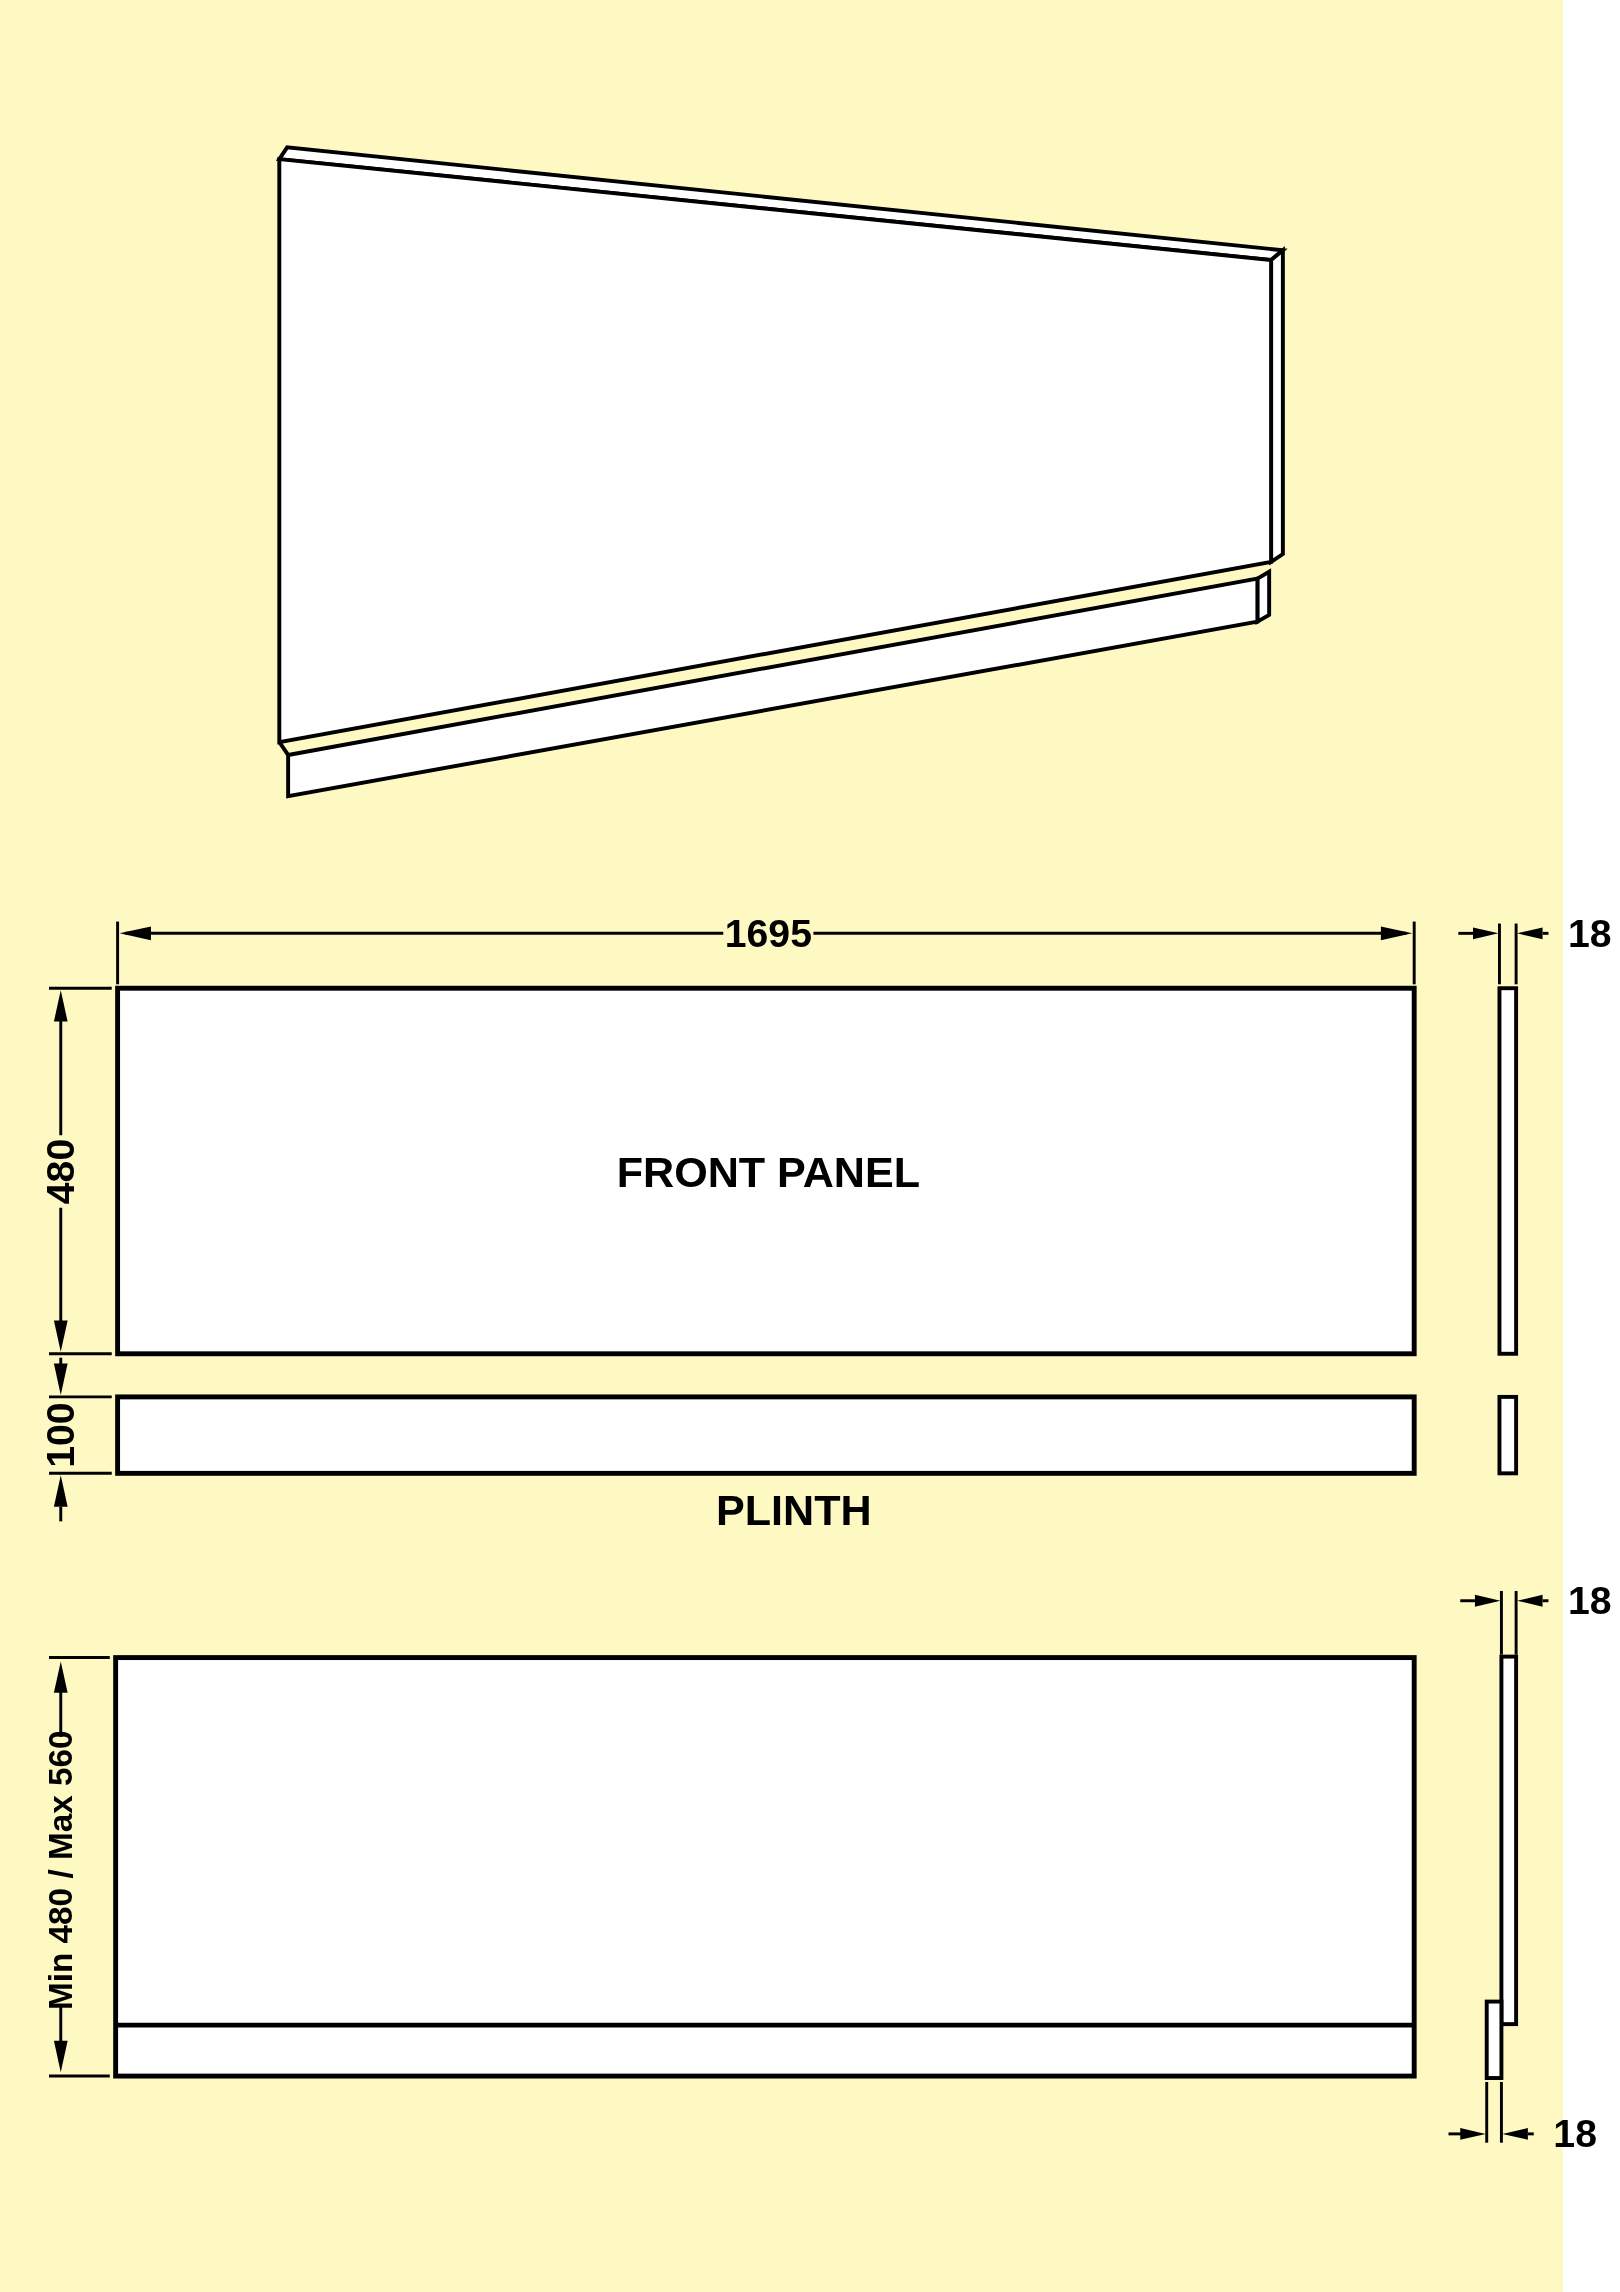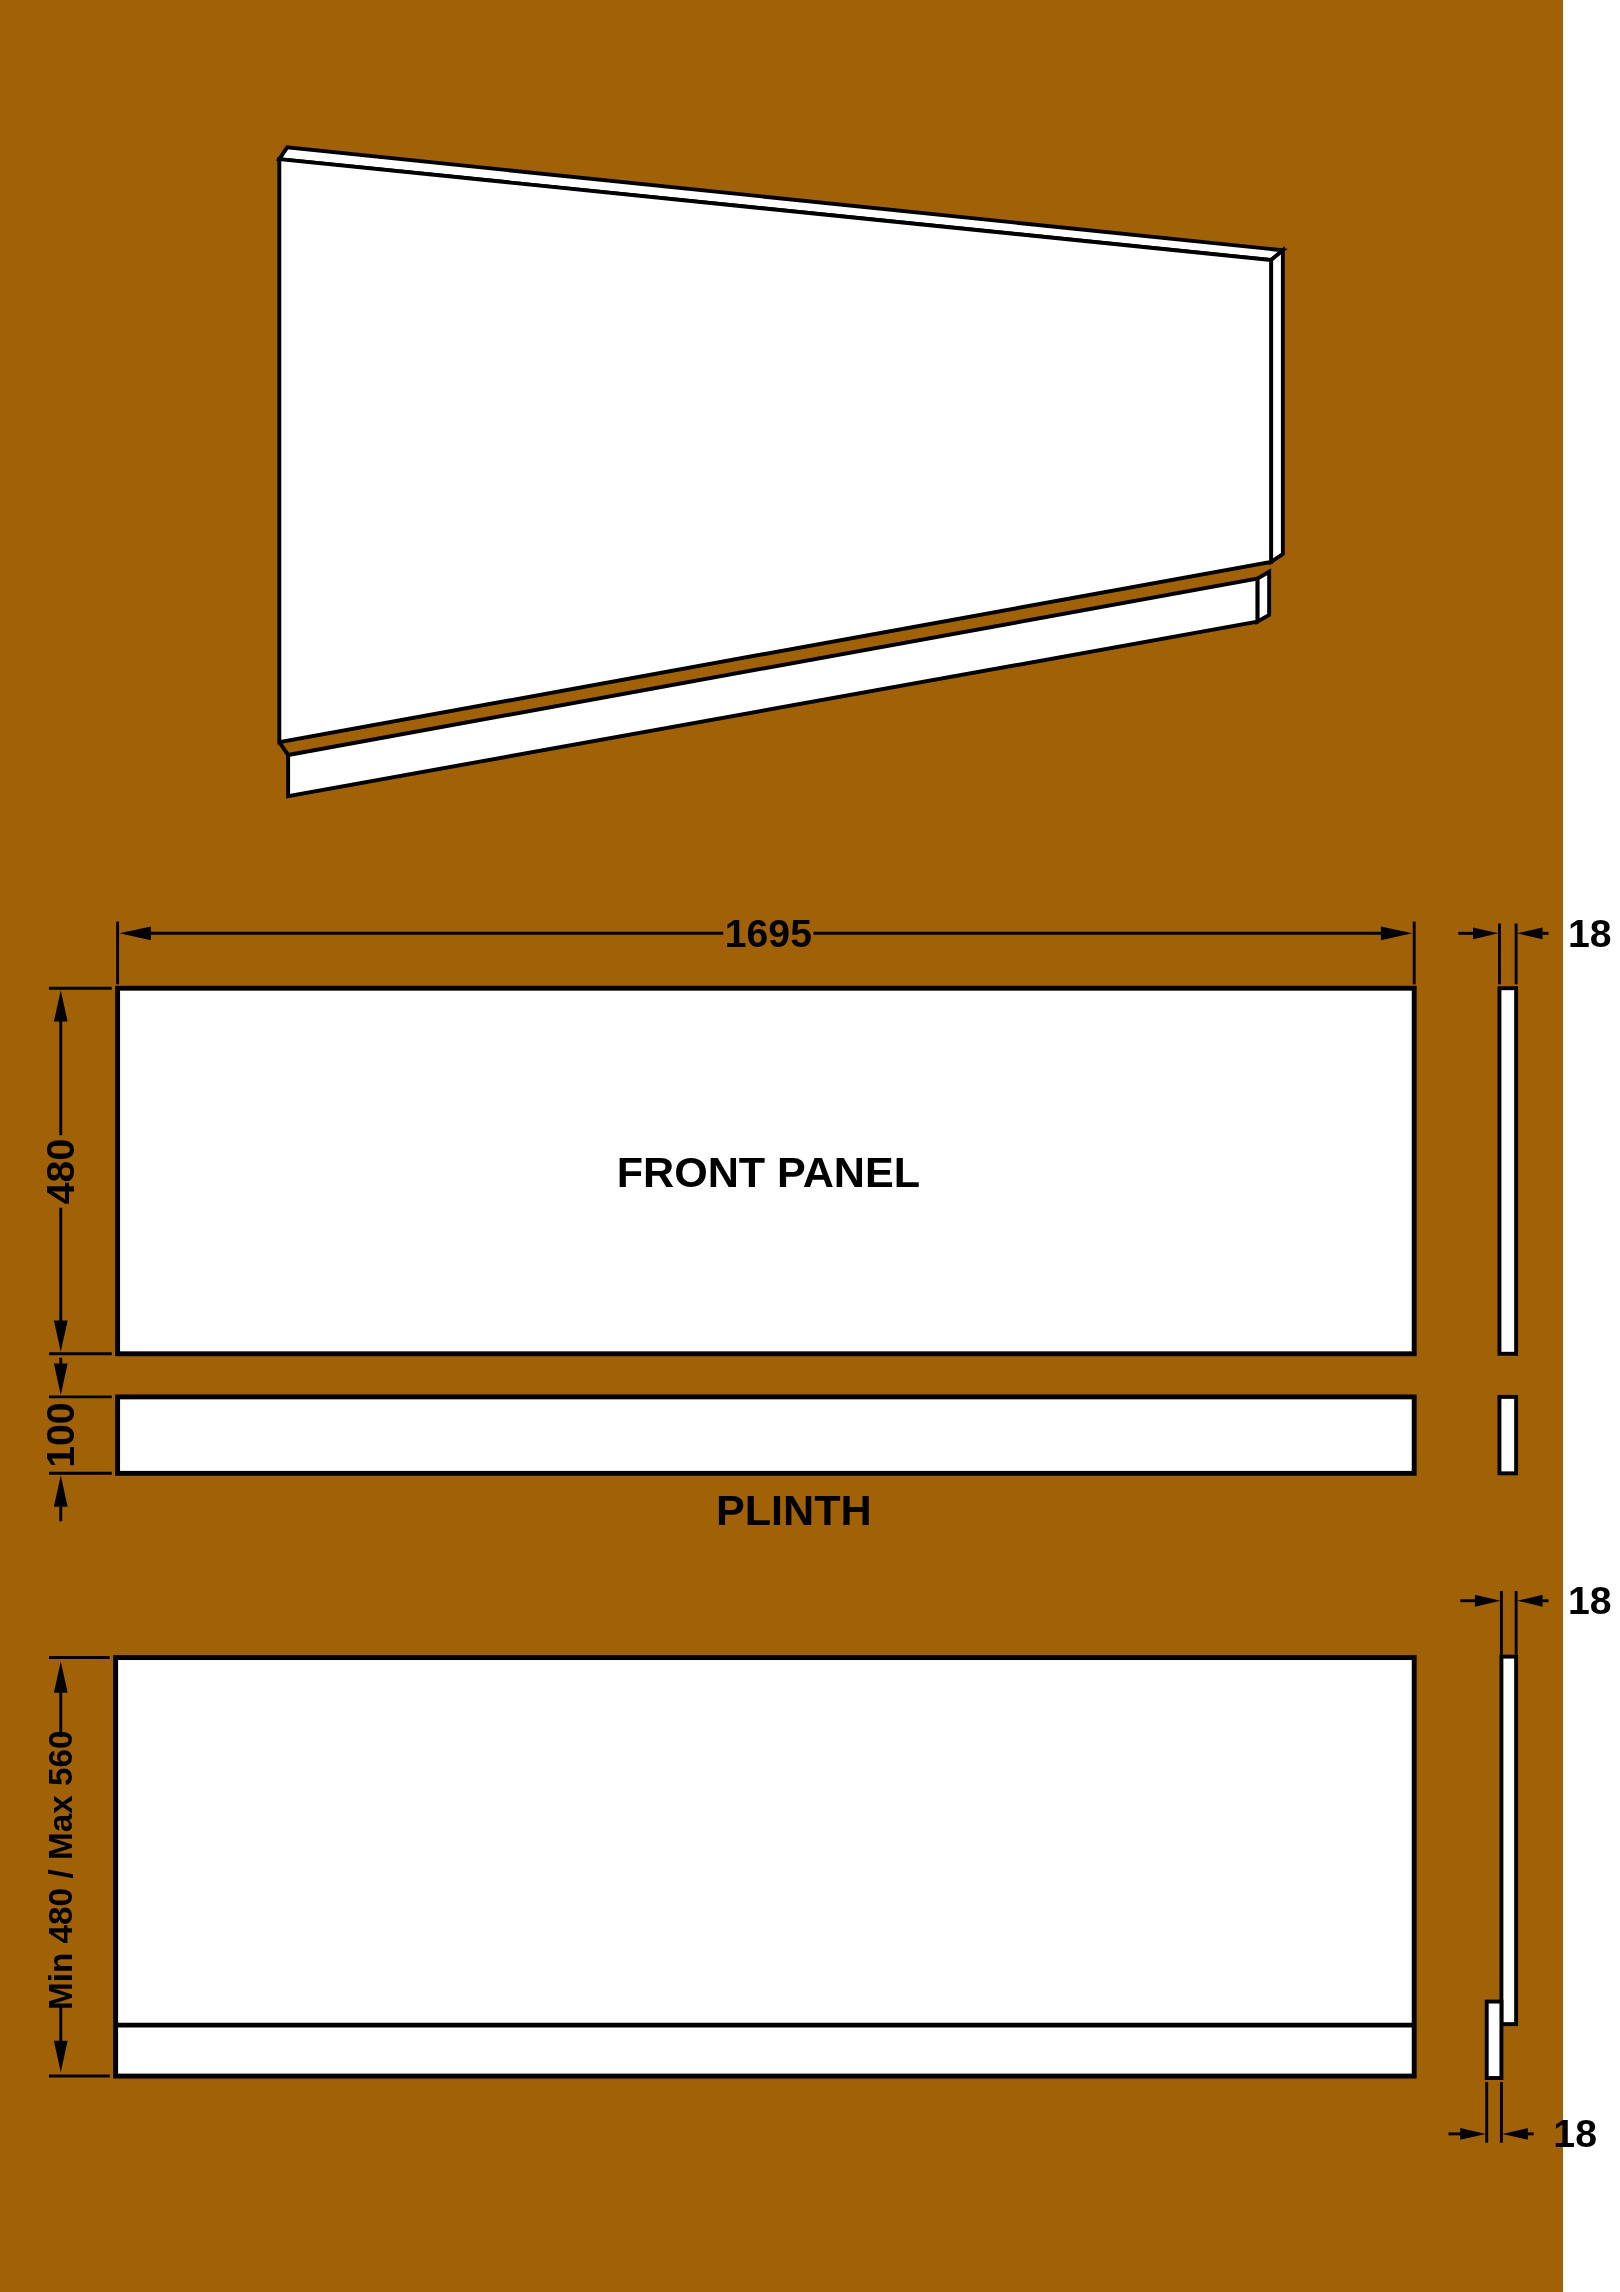--- a/index.html
+++ b/index.html
@@ -1,20 +1,20 @@
 <!DOCTYPE html>
 <html><head>
 <meta charset="utf-8">
 <style>
   html, body { margin: 0; padding: 0; background: #ffffff; }
   .stage {
     position: relative;
     width: 1563px;
     height: 2293px;
-    background: #a16207;
+    background: #fef9c3;
     font-family: "Liberation Sans", sans-serif;
   }
   svg { display: block; }
   .ln   { stroke: #000000; fill: none; }
   .w5   { stroke-width: 5; }
   .w4   { stroke-width: 4; }
   .w3   { stroke-width: 3; }
   .face { fill: #ffffff; stroke: #000000; }
   .arr  { fill: #000000; stroke: none; }
   .dimtxt {

